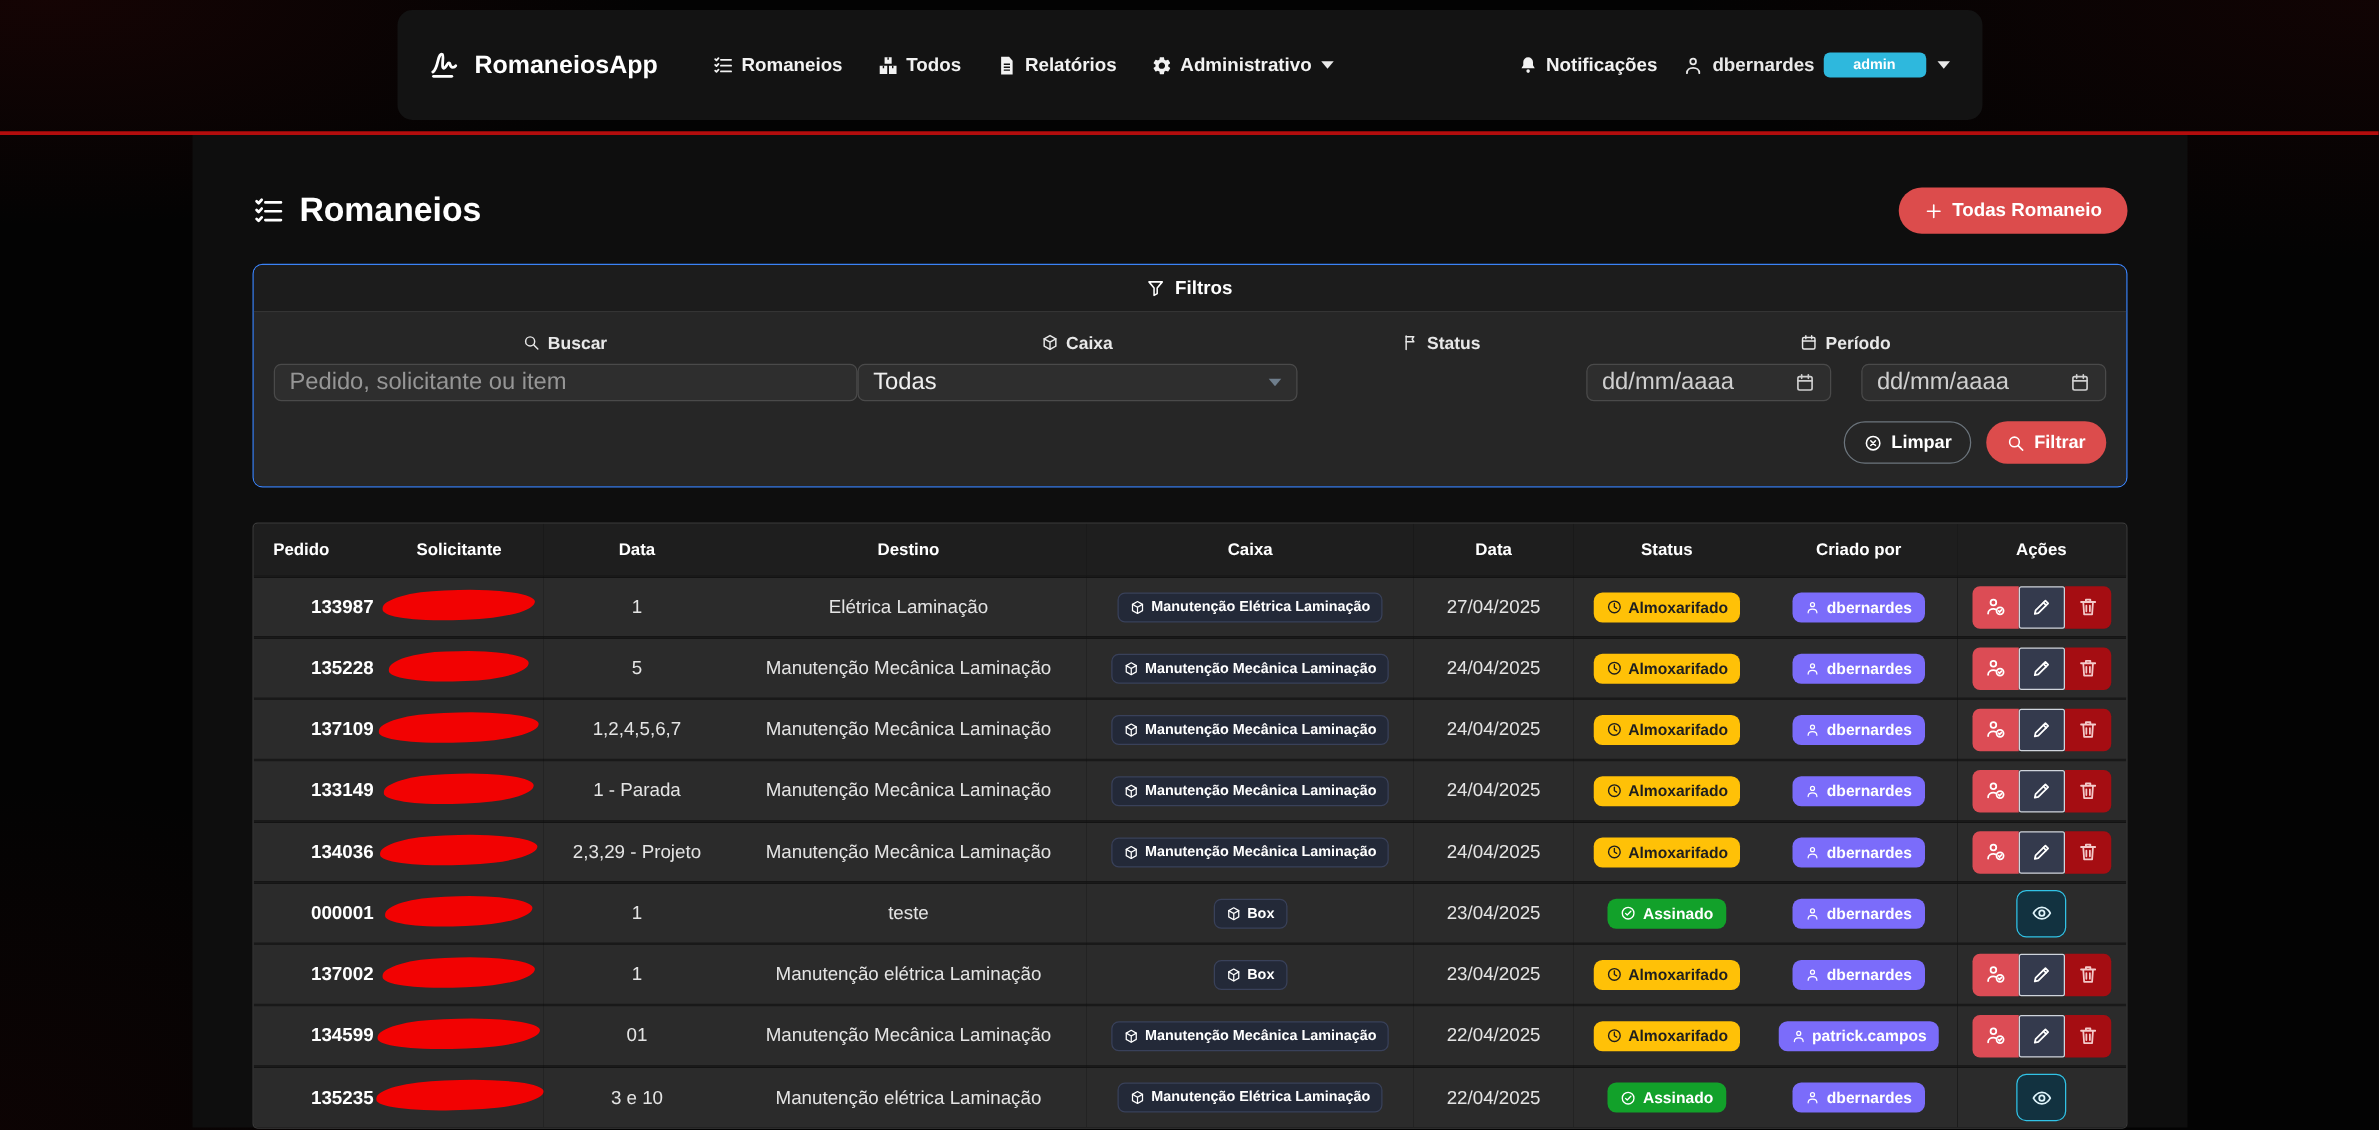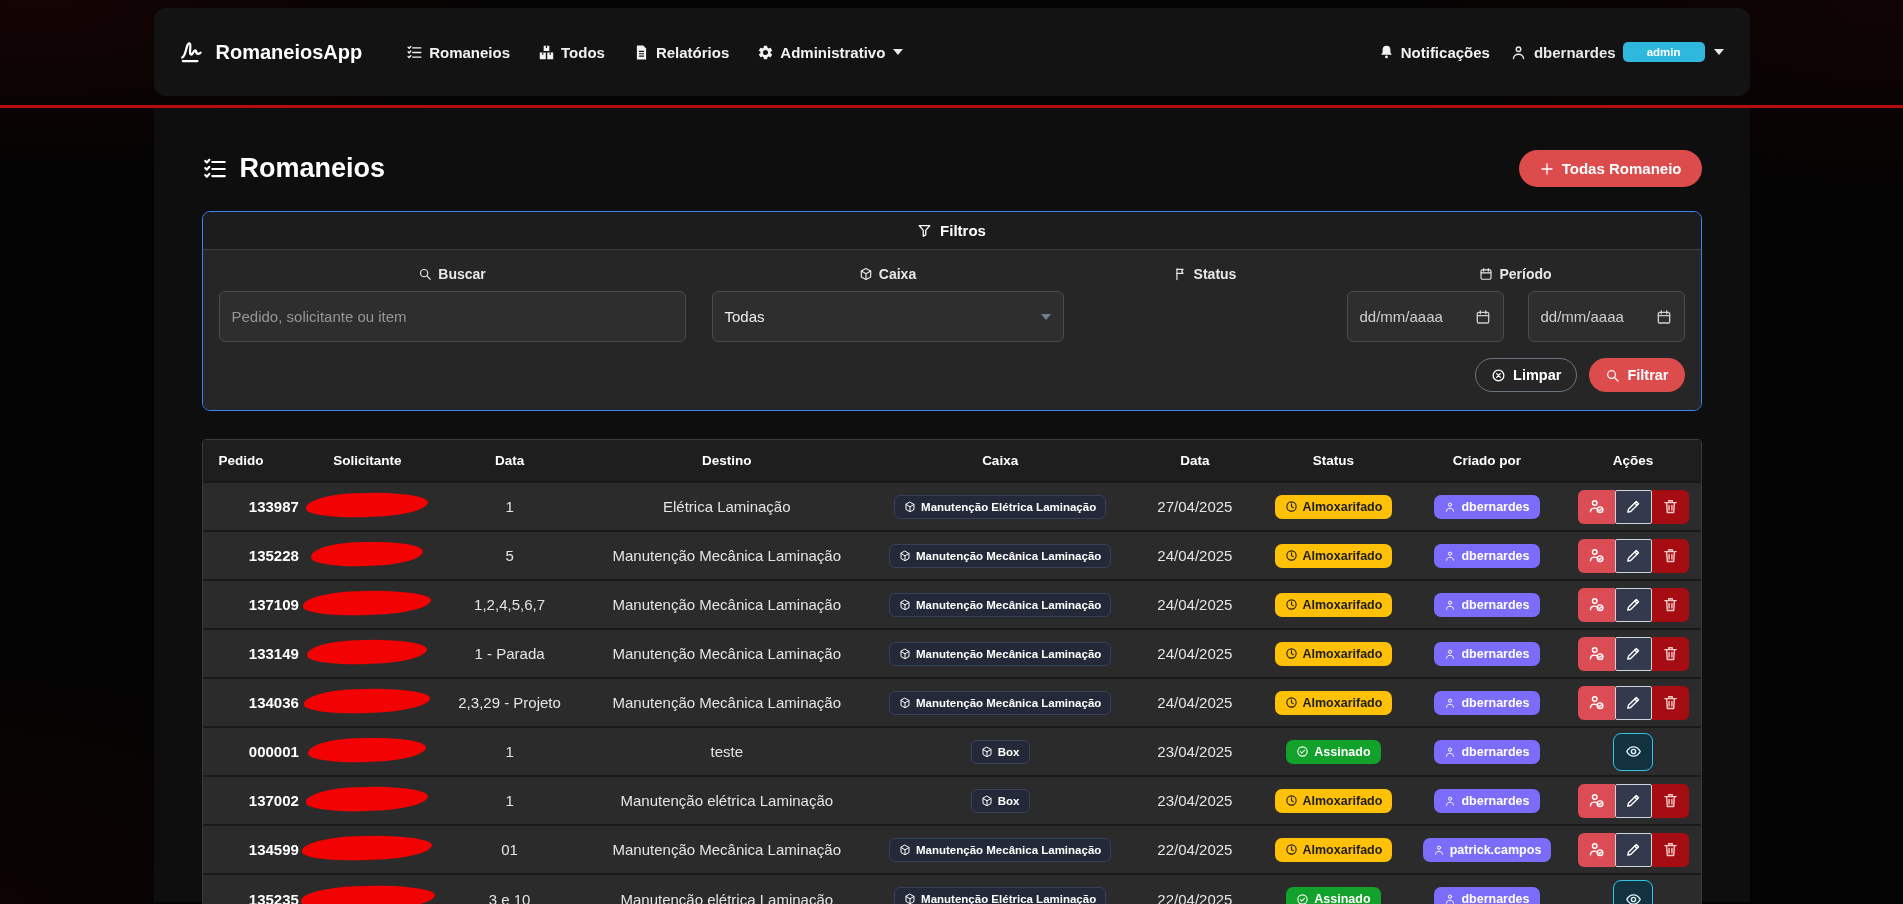--- a/index.html
+++ b/index.html
@@ -11,21 +11,21 @@
   html,body{margin:0;padding:0}
   body{
     width:1903px;height:904px;overflow:hidden;
     font-family:"Liberation Sans","DejaVu Sans",sans-serif;color:#e9e9e9;
     background:
       radial-gradient(700px 260px at 2% 0%, rgba(150,10,10,.12), transparent 70%),
       radial-gradient(800px 300px at 100% 0%, rgba(140,10,10,.10), transparent 70%),
       radial-gradient(600px 400px at 0% 100%, rgba(120,8,8,.08), transparent 70%),
       #030303;
   }
-  .shell{width:1596px;margin:0 auto}
+  .shell{width:1268px;margin:0 auto}
   
   .navbar{
     margin-top:8px;height:88px;border-radius:12px;background:#131313;
     display:flex;align-items:center;padding:0 26px;
   }
   .brand{display:flex;align-items:center;gap:9px;font-size:20px;font-weight:700;color:#fff;cursor:pointer}
   .brand svg{width:27px;height:27px}
   .nav-links{display:flex;align-items:center;gap:28px;margin-left:44px}
   .nav-item{display:flex;align-items:center;gap:6px;font-size:15px;font-weight:600;color:#f2f2f2;cursor:pointer}
   .nav-item svg{width:17px;height:17px}
@@ -41,26 +41,26 @@
   .page-title{display:flex;align-items:center;gap:12px;font-size:27px;font-weight:700;color:#fff}
   .page-title svg{width:26px;height:26px}
   .btn{border:none;cursor:pointer;font-family:inherit;display:inline-flex;align-items:center;gap:7px}
   .btn-new{background:var(--accent-red);color:#fff;font-size:15px;font-weight:700;border-radius:50px;padding:10px 20px}
   .btn-new svg{width:16px;height:16px}
   
   .filters{margin-top:24px;border:1px solid #3b82f6;border-radius:8px;overflow:hidden}
   .filters-head{background:#1c1c1c;border-bottom:1px solid #3d3d3d;height:38px;display:flex;align-items:center;justify-content:center;gap:8px;font-size:15px;font-weight:700;color:#fff}
   .filters-head svg{width:15px;height:15px}
   .filters-body{background:#262626;padding:16px 16px 18px}
-  .filter-grid{display:flex;gap:26px}
+  .filter-grid{display:flex;}
   .fcol{display:flex;flex-direction:column}
   .fcol-search{flex:0 0 467px}.fcol-caixa{flex:0 0 352px}.fcol-status{flex:0 0 231px}.fcol-period{flex:1}
   .flabel{display:flex;align-items:center;justify-content:center;gap:6px;font-size:14px;font-weight:700;color:#e8e8e8;margin-bottom:9px}
   .flabel svg{width:14px;height:14px}
-  .field{height:51px;background:#2e2e2e;border:1px solid #4a4a4a;border-radius:6px;color:#eee;font-size:15px;
+  .field{height:30px;background:#2e2e2e;border:1px solid #4a4a4a;border-radius:6px;color:#eee;font-size:19px;
          display:flex;align-items:center;padding:0 12px;width:100%}
   input.field{font-family:inherit}
   input.field::placeholder{color:#969696}
   .select{justify-content:space-between;cursor:pointer}
   .select .chev{width:0;height:0;border-left:5px solid transparent;border-right:5px solid transparent;border-top:6px solid #6f7e8c}
   .dates{display:flex;gap:24px}
   .date-field{flex:1;justify-content:space-between;color:#cfcfcf;cursor:text}
   .date-field svg{width:16px;height:16px}
   .filter-actions{display:flex;justify-content:flex-end;gap:12px;margin-top:16px}
   .btn-clear{background:transparent;color:#fff;font-size:14.5px;font-weight:700;border:1px solid #6c757d;border-radius:50px;padding:8px 15px}

